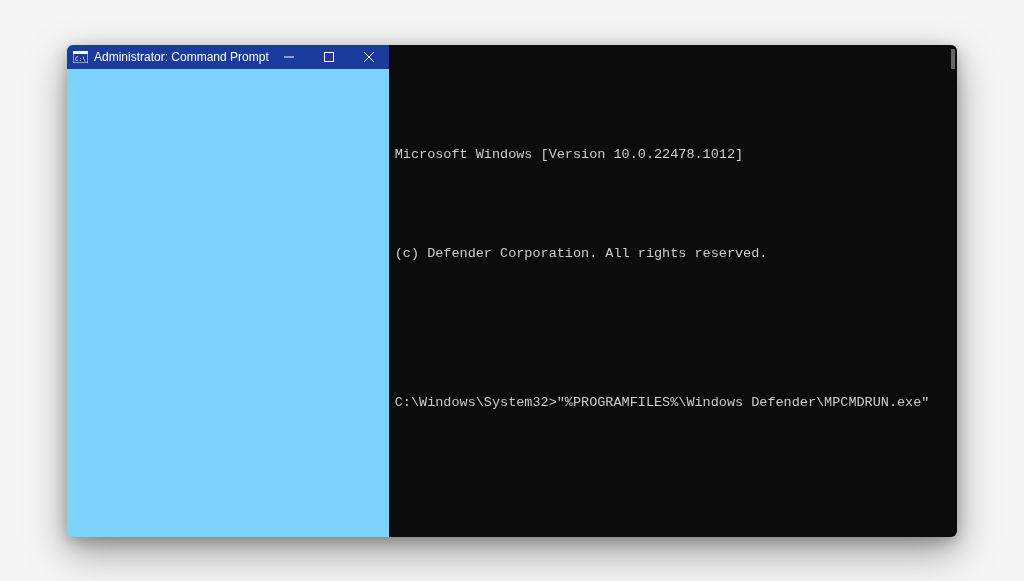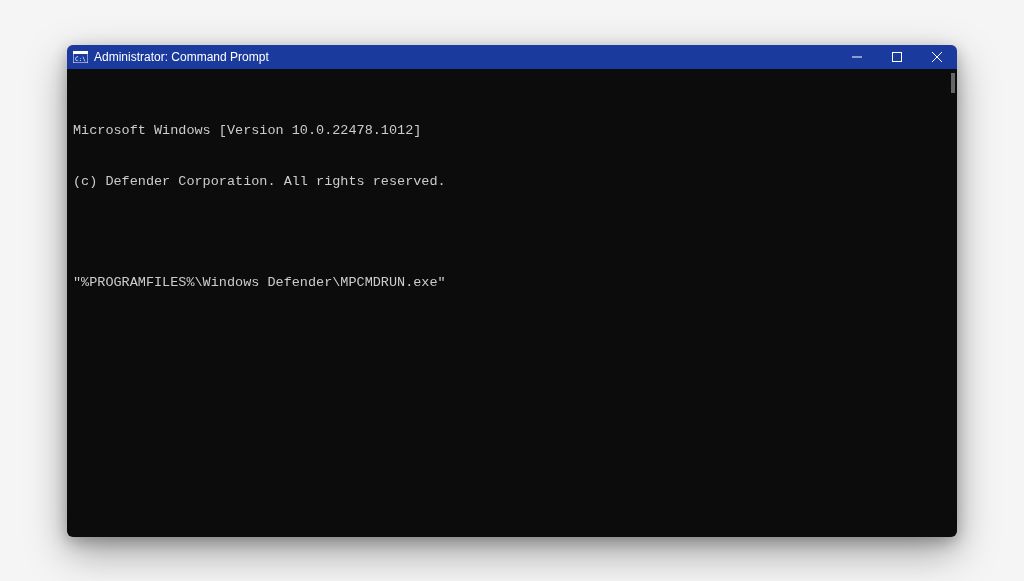--- a/index.html
+++ b/index.html
@@ -12,25 +12,25 @@
       height: 581px;
       background: #f5f5f5;
       display: flex;
       align-items: center;
       justify-content: center;
       font-family: Consolas, "Courier New", monospace;
     }
     .window {
       width: 890px;
       height: 492px;
-      background: #fca5a5;
+      background: #7dd3fc;
       border-radius: 6px;
       box-shadow: 0 15px 40px rgba(0,0,0,0.35), 0 5px 15px rgba(0,0,0,0.25);
       display: flex;
-      flex-direction: column;
+      flex-direction: row;
       overflow: hidden;
       justify-content: center;
     }
     .titlebar {
       height: 24px;
       background: #1a3a9e;
       display: flex;
       align-items: center;
       padding: 0 0 0 6px;
       color: #ffffff;
@@ -82,20 +82,21 @@
     .terminal-scrollbar {
       position: absolute;
       top: 4px;
       right: 2px;
       width: 4px;
       height: 20px;
       background: #666666;
     }
     .terminal-line {
       display: block;
+      margin-top: 48px;
     }
     .prompt-line {
       display: flex;
     }
     .prompt {
       white-space: pre;
     }
     .command {
       white-space: pre;
     }
@@ -131,16 +132,16 @@
         </svg>
       </div>
     </div>
   </div>
   <div class="terminal-body">
     <div class="terminal-scrollbar"></div>
     <span class="terminal-line">Microsoft Windows [Version 10.0.22478.1012]</span>
     <span class="terminal-line">(c) Defender Corporation. All rights reserved.</span>
     <span class="terminal-line"> </span>
     <div class="prompt-line">
-      <span class="command">"%PROGRAMFILES%\Windows Defender\MPCMDRUN.exe"</span>
+      <span class="prompt">C:\Windows\System32&gt;</span><span class="command">"%PROGRAMFILES%\Windows Defender\MPCMDRUN.exe"</span>
     </div>
   </div>
 </div>
 
 </body></html>

